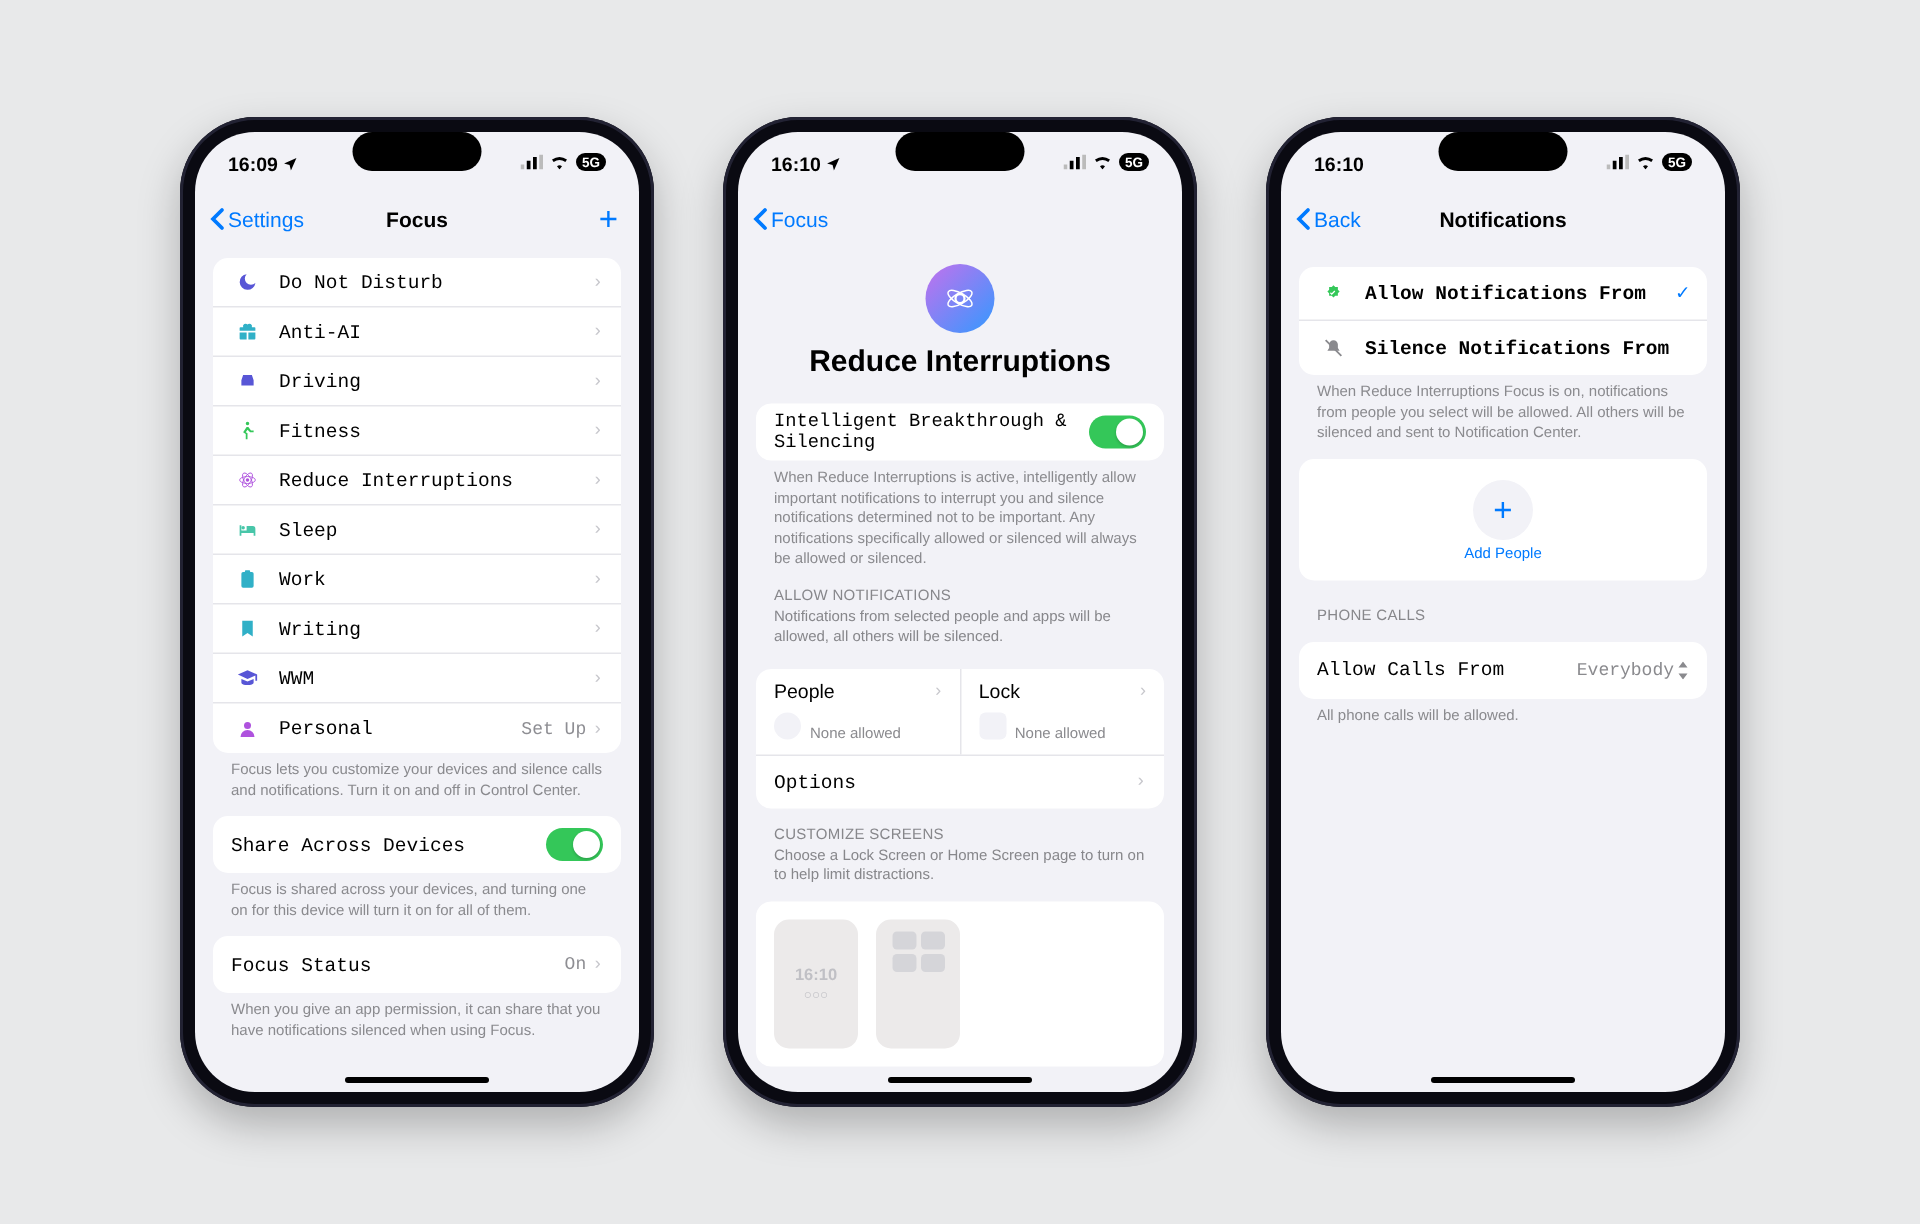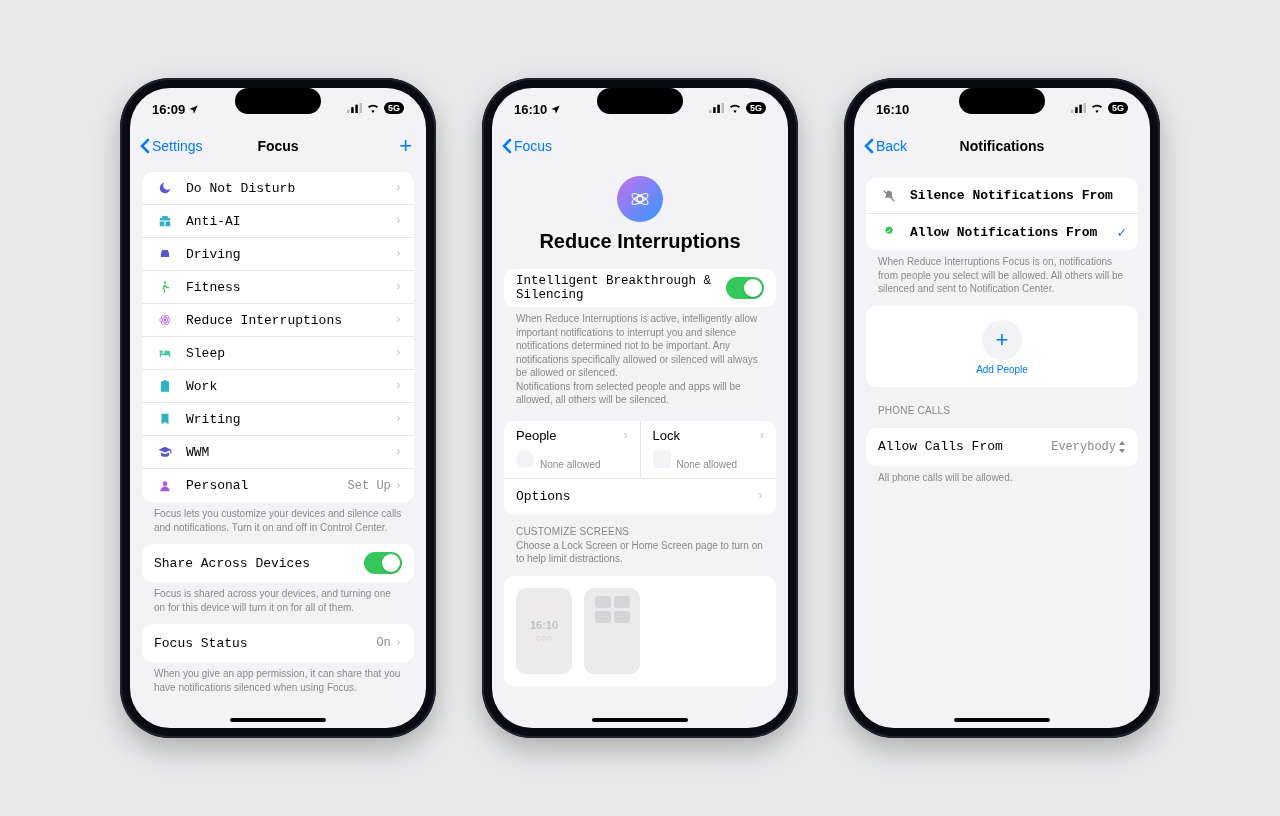--- a/index.html
+++ b/index.html
@@ -356,20 +356,21 @@
       </div>
 
       <div class="card">
         <div class="row" style="min-height:38px">
           <span class="row-label" style="font-size:12.5px">Intelligent Breakthrough &amp; Silencing</span>
           <div class="toggle"></div>
         </div>
       </div>
       <div class="footer-text">When Reduce Interruptions is active, intelligently allow important notifications to interrupt you and silence notifications determined not to be important. Any notifications specifically allowed or silenced will always be allowed or silenced.</div>
 
+      <div class="section-header">ALLOW NOTIFICATIONS</div>
       <div class="section-sub">Notifications from selected people and apps will be allowed, all others will be silenced.</div>
 
       <div class="card">
         <div class="twocol">
           <div style="cursor:pointer">
             <div class="cell-title">
               <span>People</span>
               <span class="chevron">›</span>
             </div>
             <div class="cell-sub">
@@ -442,37 +443,37 @@
             <path fill="none" stroke="#007aff" stroke-width="2.5" stroke-linecap="round" d="M8 2L2 8l6 6"></path>
           </svg>
         <span>Back</span>
       </div>
       <div class="nav-title">Notifications</div>
     </div>
 
     <div class="content">
       <div class="card" style="margin-top:16px">
         <div class="row" style="min-height:36px">
+          <span class="row-icon" style="color:#34c759">
+            <svg width="14" height="14" viewBox="0 0 24 24">
+                <path fill="currentColor" d="M12 2l2 2h3v3l2 2-2 2v3h-3l-2 2-2-2H7v-3l-2-2 2-2V4h3z"></path>
+                <path fill="#fff" d="M10 13l-2-2 1-1 1 1 3-3 1 1z"></path>
+              </svg>
+          </span>
+          <span class="row-label" style="font-weight:600">Allow Notifications From</span>
+          <span class="check">✓</span>
+        </div>
+        <div class="row" style="min-height:36px">
           <span class="row-icon" style="color:#8a8a8e">
             <svg width="14" height="14" viewBox="0 0 24 24">
                 <path fill="currentColor" d="M12 3a5 5 0 00-5 5v4l-2 3h14l-2-3V8a5 5 0 00-5-5z"></path>
                 <line x1="3" y1="3" x2="21" y2="21" stroke="currentColor" stroke-width="2"></line>
               </svg>
           </span>
           <span class="row-label" style="font-weight:600">Silence Notifications From</span>
-        </div>
-        <div class="row" style="min-height:36px">
-          <span class="row-icon" style="color:#34c759">
-            <svg width="14" height="14" viewBox="0 0 24 24">
-                <path fill="currentColor" d="M12 2l2 2h3v3l2 2-2 2v3h-3l-2 2-2-2H7v-3l-2-2 2-2V4h3z"></path>
-                <path fill="#fff" d="M10 13l-2-2 1-1 1 1 3-3 1 1z"></path>
-              </svg>
-          </span>
-          <span class="row-label" style="font-weight:600">Allow Notifications From</span>
-          <span class="check">✓</span>
         </div>
       </div>
       <div class="footer-text">When Reduce Interruptions Focus is on, notifications from people you select will be allowed. All others will be silenced and sent to Notification Center.</div>
 
       <div class="card">
         <div class="add-people">
           <div class="add-circle">+</div>
           <div class="add-lbl">Add People</div>
         </div>
       </div>

